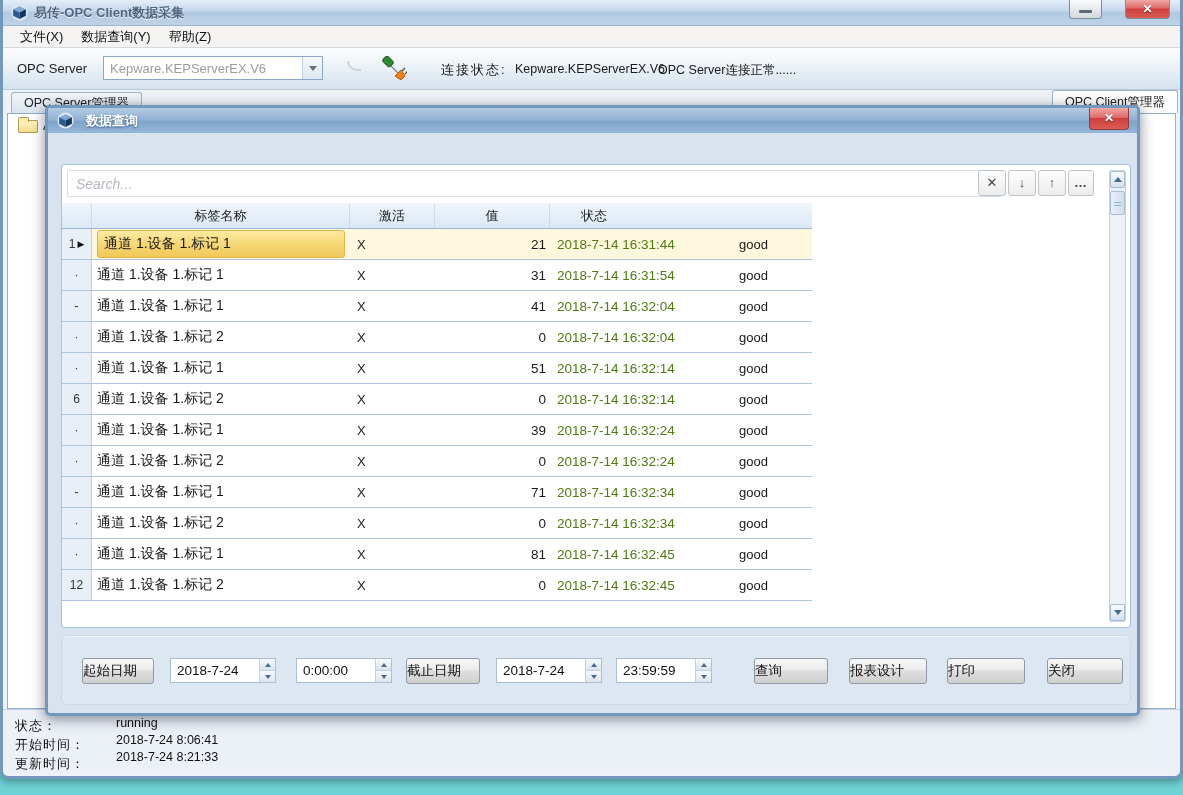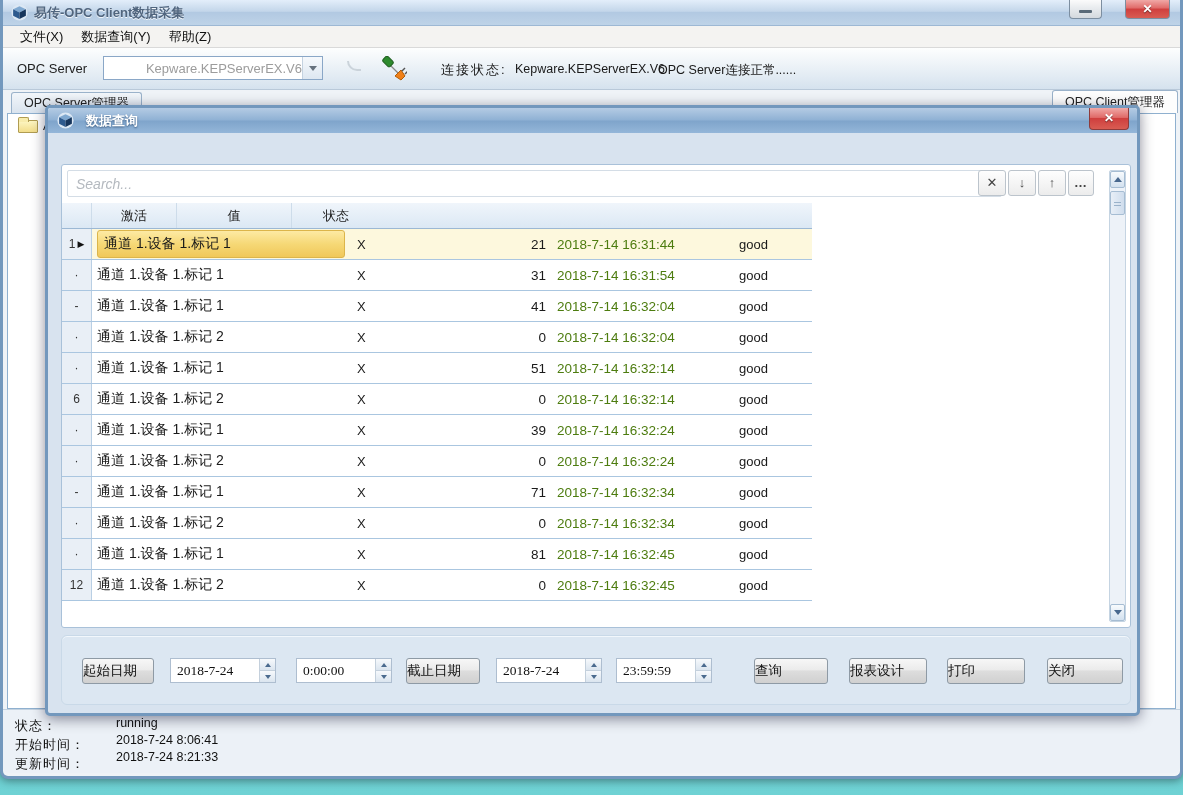--- a/index.html
+++ b/index.html
@@ -26,21 +26,21 @@
     background:linear-gradient(#f0a8a6,#e06a68 45%,#cf3f3e 50%,#d95c52);
     color:#fff; font-weight:bold; font-size:12px; text-align:center; line-height:18px;
     text-shadow:0 1px 1px rgba(0,0,0,.5); }
 
   .menubar { position:absolute; left:0; top:26px; right:0; height:22px;
     background:#f4f3f1; border-bottom:1px solid #d9d9d9; display:flex; align-items:center; padding-left:8px; }
   .menu-item { font-size:13px; color:#111; padding:2px 9px; cursor:default; }
 
   .toolbar { position:absolute; left:0; top:48px; right:0; height:42px;
     background:linear-gradient(#fdfefe,#e2ebf3 70%,#d5e2ee);
-    border-bottom:1px solid #b9c9d9;text-align:right; }
+    border-bottom:1px solid #b9c9d9; }
   .opc-label { position:absolute; left:14px; top:13px; font-size:13px; color:#222; }
   .combobox { position:absolute; left:100px; top:8px; width:220px; height:24px;
     background:#fff; border:1px solid #8aa7c7; display:flex; align-items:center; }
   .combobox .val { flex:1; font-size:13px; color:#9c9c9c; padding-left:6px;
     white-space:nowrap; overflow:hidden; }
   .combo-arrow { width:20px; height:22px; background:linear-gradient(#f6f9fc,#dde7f1);
     border-left:1px solid #c4d2e0; display:flex; align-items:center; justify-content:center; }
   .tri-down { width:0; height:0; border-left:4px solid transparent; border-right:4px solid transparent;
     border-top:5px solid #66727e; }
   .refresh-faint { position:absolute; left:344px; top:13px; width:14px; height:10px;
@@ -132,21 +132,21 @@
   
   .footer-panel { position:absolute; left:13px; top:527px; width:1070px; height:70px;
     border:1px solid #c9d9e8; border-radius:6px; background:#dce7f2;
     box-shadow:inset 0 1px 0 #f2f7fc; }
   .w7-btn { position:absolute; top:22px; height:26px;
     background:linear-gradient(#f7f7f7,#ebebeb 45%,#dddddd 50%,#d0d0d0);
     border:1px solid #8e9aa5; border-radius:3px; font-size:13.5px; color:#111;
     text-align:left; cursor:pointer; font-family:"Liberation Sans",sans-serif; }
   .spin-field { position:absolute; top:22px; height:25px; background:#fff;
     border:1px solid #aebed0; display:flex; }
-  .spin-field .sf-val { flex:1; font-size:13.5px; color:#111; padding:4px 0 0 6px;font-family:Liberation Serif, serif; }
+  .spin-field .sf-val { flex:1; font-size:13.5px; color:#111; padding:4px 0 0 6px; }
   .spinner { width:16px; border-left:1px solid #c4d0dc; display:flex; flex-direction:column; }
   .sp-btn { flex:1; background:linear-gradient(#f6f9fc,#dbe5ef); border-bottom:1px solid #c4d0dc;
     display:flex; align-items:center; justify-content:center; cursor:pointer; }
   .sp-btn:last-child { border-bottom:none; }
   .tri-up-xs { width:0;height:0;border-left:3px solid transparent;border-right:3px solid transparent;border-bottom:4px solid #4a6a8e; }
   .tri-down-xs { width:0;height:0;border-left:3px solid transparent;border-right:3px solid transparent;border-top:4px solid #4a6a8e; }
 </style>
 </head>
 <body>
 
@@ -233,20 +233,21 @@
     <div class="list-panel">
       <input class="search-input" type="text" placeholder="Search..." style="">
       <div class="mini-btn" style="right:124px;"><span>✕</span></div>
       <div class="mini-btn" style="right:94px;"><span style="font-weight:bold;">↓</span></div>
       <div class="mini-btn" style="right:64px;"><span style="font-weight:bold;">↑</span></div>
       <div class="mini-btn" style="right:36px; width:26px;"><span style="font-weight:bold; letter-spacing:1px;">…</span></div>
 
       <div class="dtable">
         <div class="thead">
           <div class="th" style="width:30px;"></div>
+          <div class="th" style="width:258px;">标签名称</div>
           <div class="th" style="width:85px;">激活</div>
           <div class="th" style="width:115px;">值</div>
           <div class="th" style="width:88px; border-right:none;">状态</div>
         </div>
         <div>
             <div class="trow sel">
               <div class="c-num">1<span class="marker">▶</span></div>
               <div class="c-tag"><span class="hl">通道 1.设备 1.标记 1</span></div>
               <div class="c-act">X</div>
               <div class="c-val">21</div>

